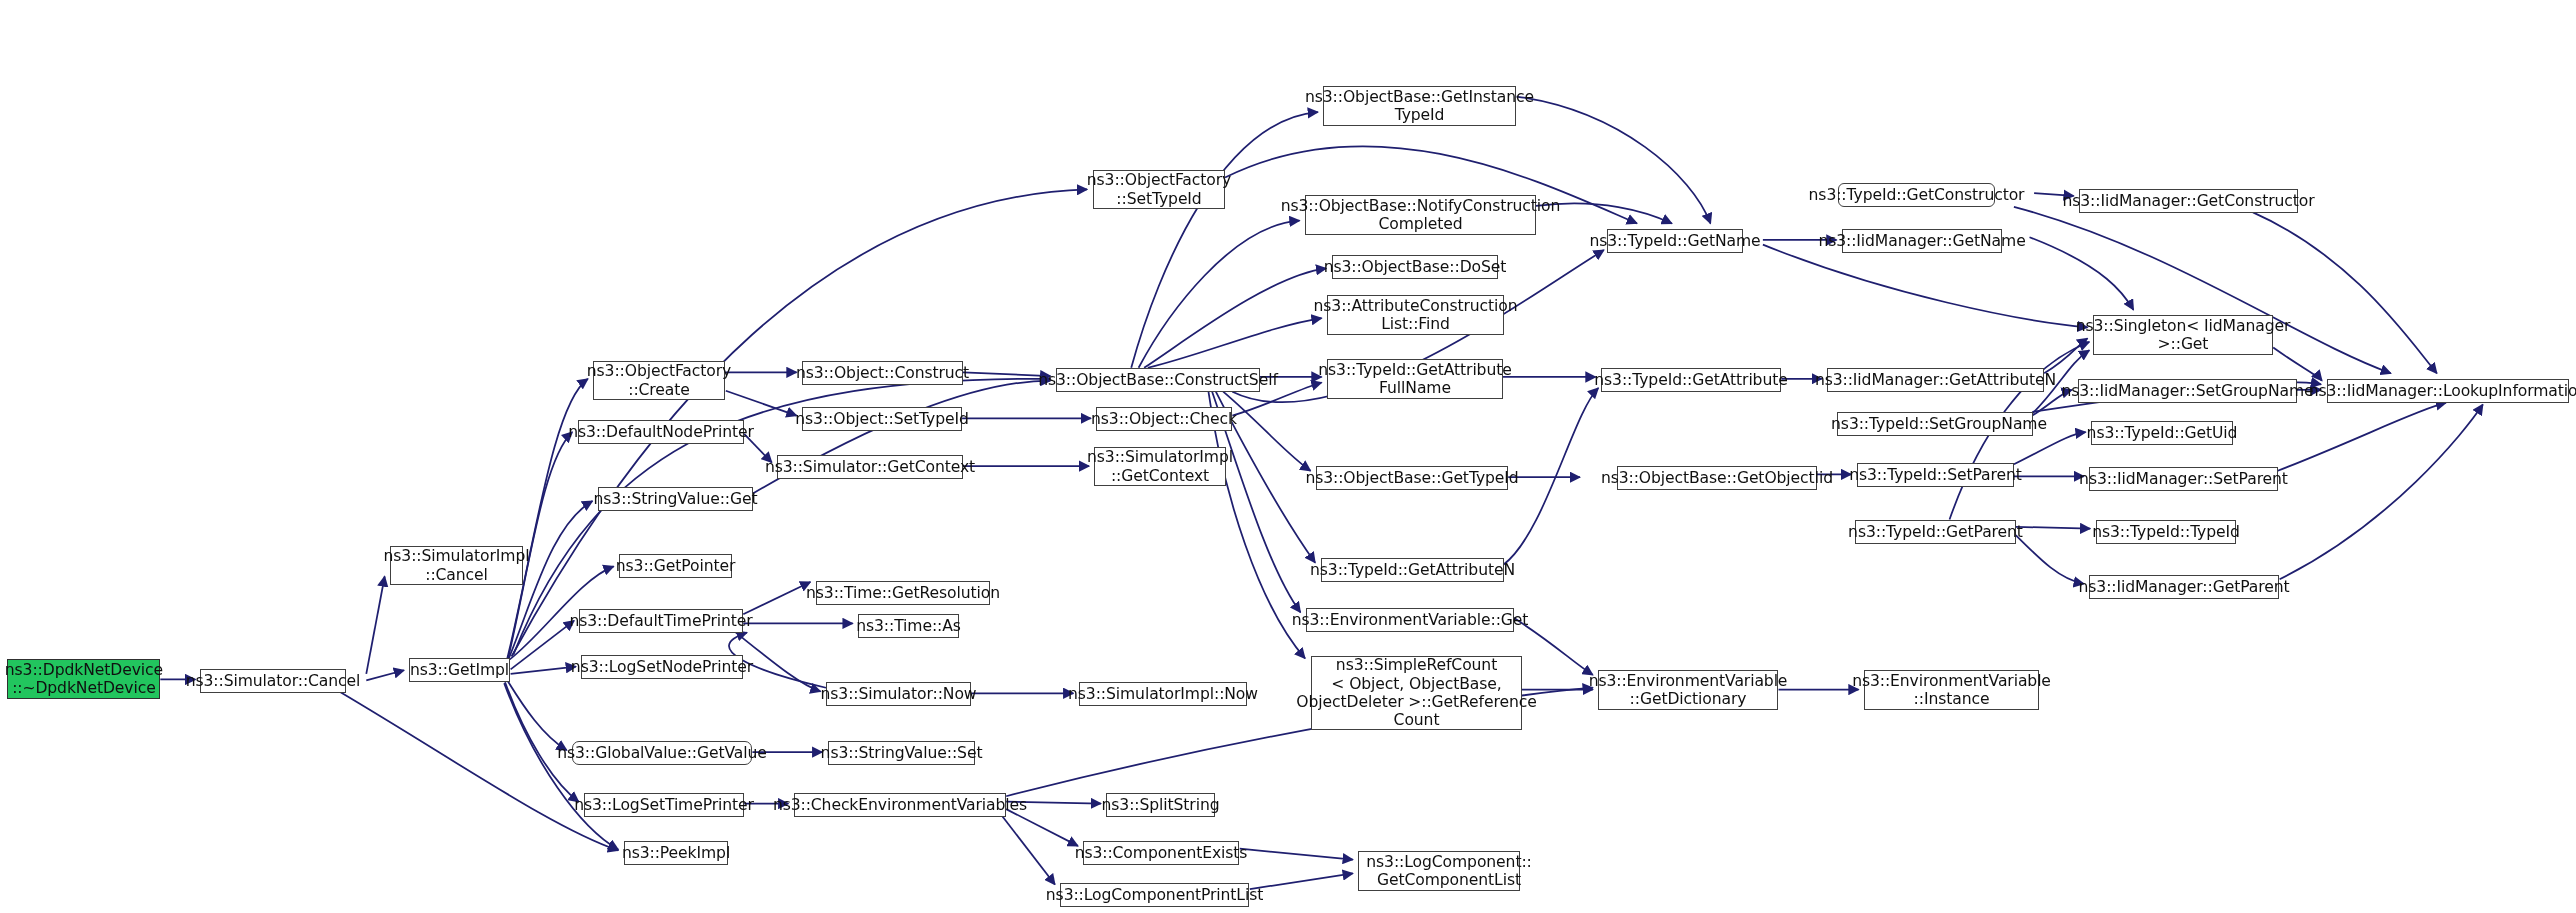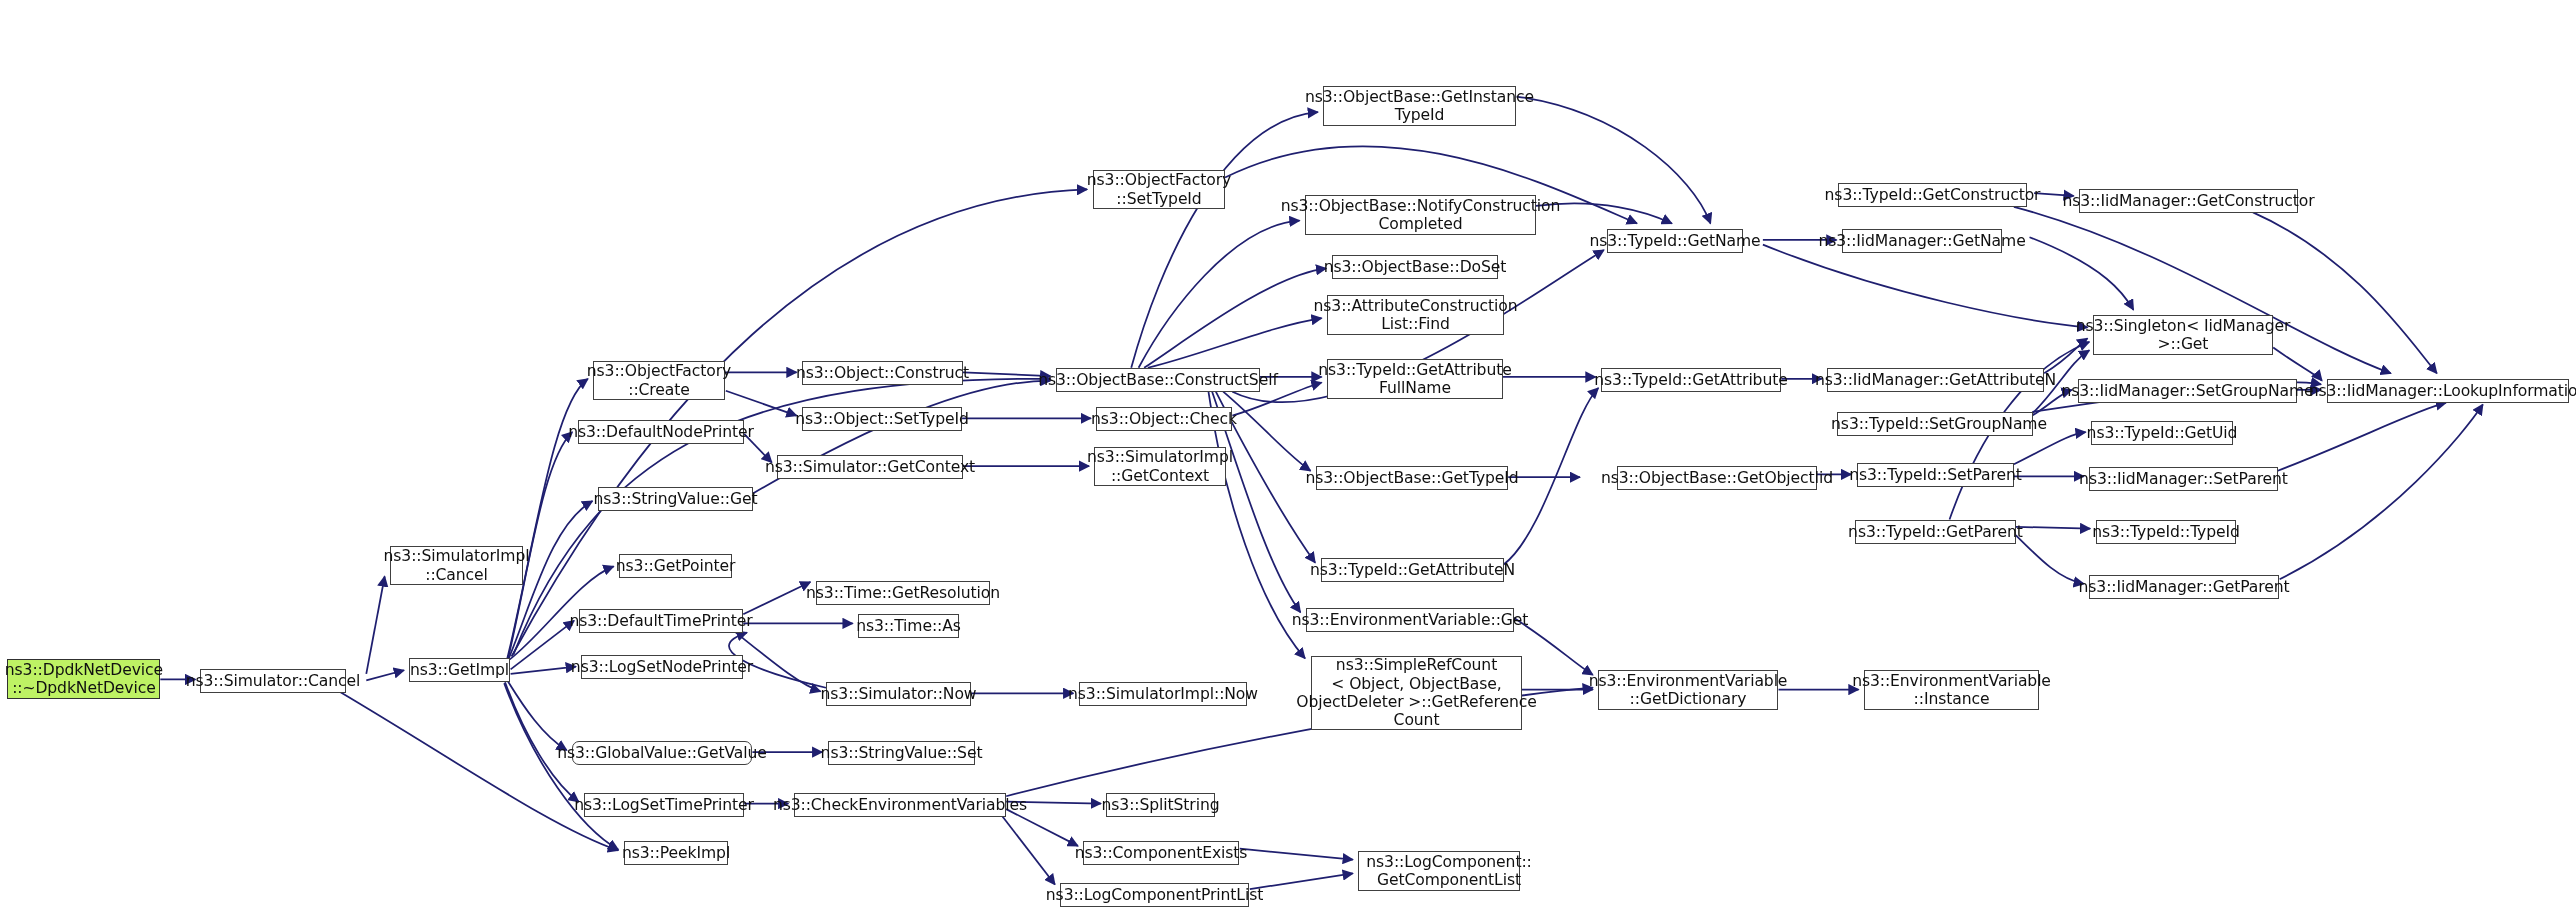--- a/index.html
+++ b/index.html
@@ -33,21 +33,21 @@
     line-height: 1.18;
     display: flex;
     align-items: center;
     justify-content: center;
     text-align: center;
     white-space: pre;
     z-index: 5;
     letter-spacing: -0.1px;
   }
   .node.root {
-    background: #bef264;
+    background: #22c55e;
     border-color: #303030;
   }
   .node span { display: block; }
 </style>
 </head>
 <body>
 
 <div id="canvas">
   <svg id="edges" viewBox="0 0 2801 993" xmlns="http://www.w3.org/2000/svg">
     <defs>
@@ -185,21 +185,21 @@
 &lt; Object, ObjectBase,
 ObjectDeleter &gt;::GetReference
 Count</span></div>
       <div class="node" style="left: 1358px; top: 851px; width: 162px; height: 40px; padding-left: 20px;"><span>ns3::LogComponent::
 GetComponentList</span></div>
       <div class="node" style="left: 1607px; top: 229px; width: 136px; height: 24px;"><span>ns3::TypeId::GetName</span></div>
       <div class="node" style="left: 1601px; top: 368px; width: 180px; height: 24px;"><span>ns3::TypeId::GetAttribute</span></div>
       <div class="node" style="left: 1586px; top: 466px; width: 200px; height: 24px; margin-left: 31px;"><span>ns3::ObjectBase::GetObjectIid</span></div>
       <div class="node" style="left: 1598px; top: 670px; width: 180px; height: 40px;"><span>ns3::EnvironmentVariable
 ::GetDictionary</span></div>
-      <div class="node" style="left: 1838px; top: 183px; width: 189px; height: 24px;"><span>ns3::TypeId::GetConstructor</span></div>
+      <div class="node" style="left: 1838px; top: 183px; width: 157px; height: 24px; border-radius: 6px;"><span>ns3::TypeId::GetConstructor</span></div>
       <div class="node" style="left: 1842px; top: 229px; width: 160px; height: 24px;"><span>ns3::IidManager::GetName</span></div>
       <div class="node" style="left: 1827px; top: 368px; width: 217px; height: 24px;"><span>ns3::IidManager::GetAttributeN</span></div>
       <div class="node" style="left: 1837px; top: 412px; width: 196px; height: 24px; padding-left: 8px;"><span>ns3::TypeId::SetGroupName</span></div>
       <div class="node" style="left: 1857px; top: 463px; width: 157px; height: 24px;"><span>ns3::TypeId::SetParent</span></div>
       <div class="node" style="left: 1855px; top: 520px; width: 161px; height: 24px;"><span>ns3::TypeId::GetParent</span></div>
       <div class="node" style="left: 1864px; top: 670px; width: 175px; height: 40px;"><span>ns3::EnvironmentVariable
 ::Instance</span></div>
       <div class="node" style="left: 2079px; top: 189px; width: 219px; height: 24px;"><span>ns3::IidManager::GetConstructor</span></div>
       <div class="node" style="left: 2093px; top: 315px; width: 180px; height: 40px;"><span>ns3::Singleton&lt; IidManager
 &gt;::Get</span></div>

